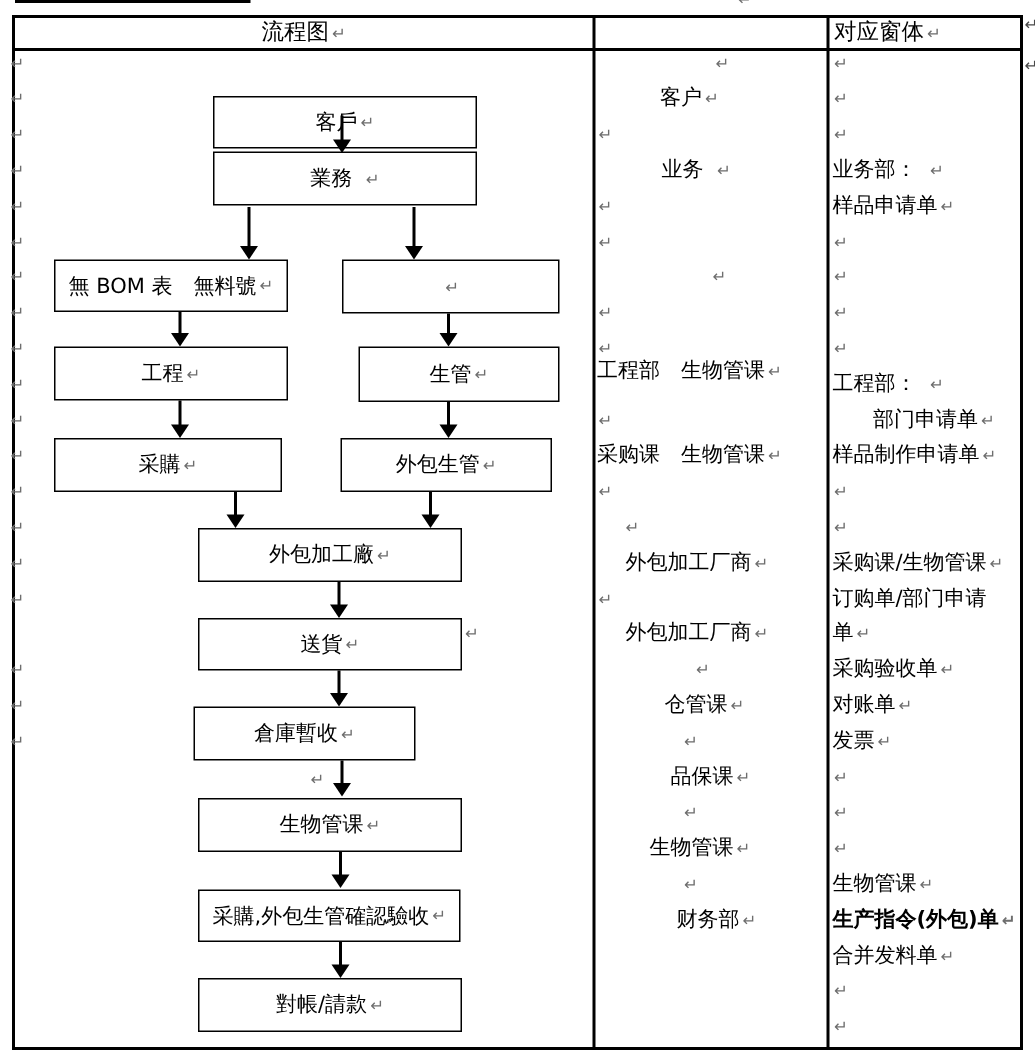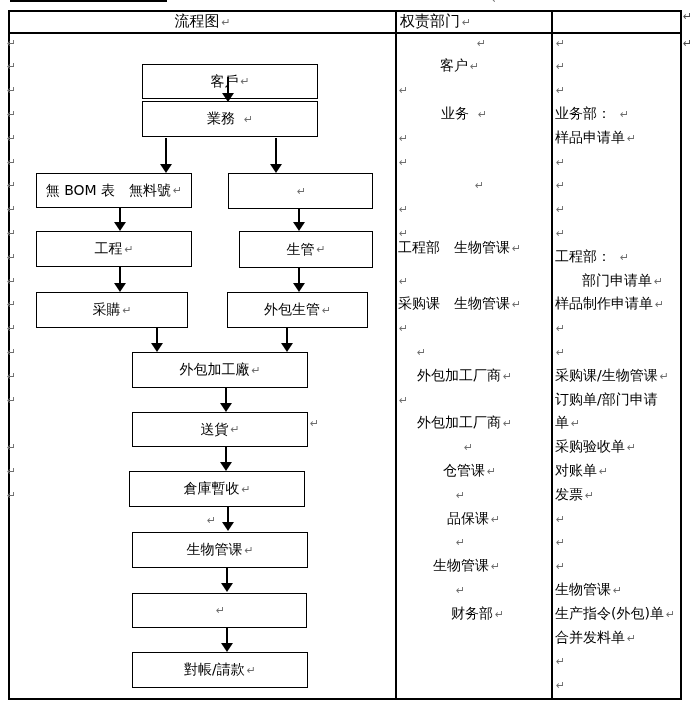--- a/index.html
+++ b/index.html
@@ -29,36 +29,36 @@
 <body>
 
 <div class="page">
 
   <div class="frame"></div>
   <div class="vline" style="left:395px;"></div>
   <div class="vline" style="left:551px;"></div>
   <div class="hline" style="top:32px;"></div>
 
   <div class="hcell center" style="left:10px;width:385px;"><span>流程图</span><span class="pmark">↵</span></div>
-  <div class="hcell" style="left:400px;width:149px;"><span>权责部门</span><span class="pmark">↵</span></div>
+  <div class="hcell" style="left:556px;width:124px;"><span>对应窗体</span><span class="pmark">↵</span></div>
 
   <div id="layer">
       <div class="fbox" style="left: 142px; top: 42px; width: 176px; height: 35px; margin-top: 22px;"><span>客戶</span><span class="pmark">↵</span></div>
       <div class="fbox" style="left: 142px; top: 101px; width: 176px; height: 36px;"><span>業務</span><span class="pmark gap">↵</span></div>
       <div class="fbox" style="left: 36px; top: 173px; width: 156px; height: 35px;"><span>無 BOM 表　無料號</span><span class="pmark">↵</span></div>
       <div class="fbox" style="left: 228px; top: 173px; width: 145px; height: 36px;"><span class="pmark">↵</span></div>
       <div class="fbox" style="left: 36px; top: 231px; width: 156px; height: 36px;"><span>工程</span><span class="pmark">↵</span></div>
       <div class="fbox" style="left: 239px; top: 231px; width: 134px; height: 37px;"><span>生管</span><span class="pmark">↵</span></div>
       <div class="fbox" style="left: 36px; top: 292px; width: 152px; height: 36px;"><span>采購</span><span class="pmark">↵</span></div>
       <div class="fbox" style="left: 227px; top: 292px; width: 141px; height: 36px;"><span>外包生管</span><span class="pmark">↵</span></div>
       <div class="fbox" style="left: 132px; top: 352px; width: 176px; height: 36px;"><span>外包加工廠</span><span class="pmark">↵</span></div>
       <div class="fbox" style="left: 132px; top: 412px; width: 176px; height: 35px;"><span>送貨</span><span class="pmark">↵</span></div>
-      <div class="fbox" style="left: 129px; top: 471px; width: 176px; height: 36px; align-items: center;"><span>倉庫暫收</span><span class="pmark">↵</span></div>
+      <div class="fbox" style="left: 129px; top: 471px; width: 148px; height: 36px; align-items: center;"><span>倉庫暫收</span><span class="pmark">↵</span></div>
       <div class="fbox" style="left: 132px; top: 532px; width: 176px; height: 36px;"><span>生物管课</span><span class="pmark">↵</span></div>
-      <div class="fbox" style="left: 132px; top: 593px; width: 175px; height: 35px;"><span class="pmark">↵</span></div>
+      <div class="fbox" style="left: 132px; top: 593px; width: 175px; height: 35px;"><span>采購,外包生管確認驗收</span><span class="pmark">↵</span></div>
       <div class="fbox" style="left: 132px; top: 652px; width: 176px; height: 36px;"><span>對帳/請款</span><span class="pmark">↵</span></div>
       <div class="aline" style="left: 227.25px; top: 77px; height: 17px;"></div>
       <div class="ahead" style="left: 222px; top: 93px;"></div>
       <div class="aline" style="left: 165.25px; top: 138px; height: 27px;"></div>
       <div class="ahead" style="left: 160px; top: 164px;"></div>
       <div class="aline" style="left: 275.25px; top: 138px; height: 27px;"></div>
       <div class="ahead" style="left: 270px; top: 164px;"></div>
       <div class="aline" style="left: 119.25px; top: 208px; height: 15px;"></div>
       <div class="ahead" style="left: 114px; top: 222px;"></div>
       <div class="aline" style="left: 298.25px; top: 209px; height: 14px;"></div>
@@ -144,21 +144,21 @@
       <div class="txline" style="left: 555px; top: 365.7px;"><span>采购课/生物管课</span><span class="pmark">↵</span></div>
       <div class="txline" style="left: 555px; top: 389.5px;"><span>订购单/部门申请</span></div>
       <div class="txline" style="left: 555px; top: 413.3px;"><span>单</span><span class="pmark">↵</span></div>
       <div class="txline" style="left: 555px; top: 437.1px;"><span>采购验收单</span><span class="pmark">↵</span></div>
       <div class="txline" style="left: 555px; top: 460.9px;"><span>对账单</span><span class="pmark">↵</span></div>
       <div class="txline" style="left: 555px; top: 484.7px;"><span>发票</span><span class="pmark">↵</span></div>
       <div class="txline" style="left: 556px; top: 508.5px;"><span class="pmark lone">↵</span></div>
       <div class="txline" style="left: 556px; top: 532.3px;"><span class="pmark lone">↵</span></div>
       <div class="txline" style="left: 556px; top: 556.1px;"><span class="pmark lone">↵</span></div>
       <div class="txline" style="left: 555px; top: 579.9px;"><span>生物管课</span><span class="pmark">↵</span></div>
-      <div class="txline" style="left: 555px; top: 603.7px;"><span>生产指令(外包)单</span><span class="pmark">↵</span></div>
+      <div class="txline" style="left: 555px; top: 603.7px; font-weight: bold;"><span>生产指令(外包)单</span><span class="pmark">↵</span></div>
       <div class="txline" style="left: 555px; top: 627.5px;"><span>合并发料单</span><span class="pmark">↵</span></div>
       <div class="txline" style="left: 556px; top: 651.3px;"><span class="pmark lone">↵</span></div>
       <div class="txline" style="left: 556px; top: 675.1px;"><span class="pmark lone">↵</span></div>
       <div class="stub" style="left: 10px; top: 0px; width: 157px; height: 2px;"></div>
       <div class="fragclip" style="left: 492px; top: 0px;">
         <span class="pmark">↵</span>
       </div>
       <div class="edgemark" style="left: 683px; top: 11px;">↵</div>
       <div class="edgemark" style="left: 683px; top: 38px;">↵</div>
     </div>

